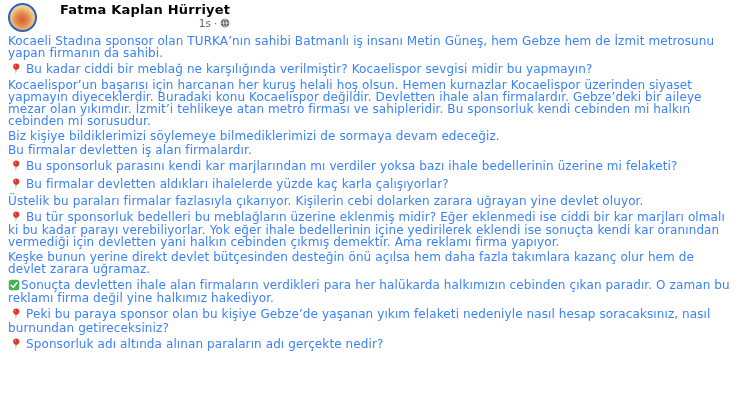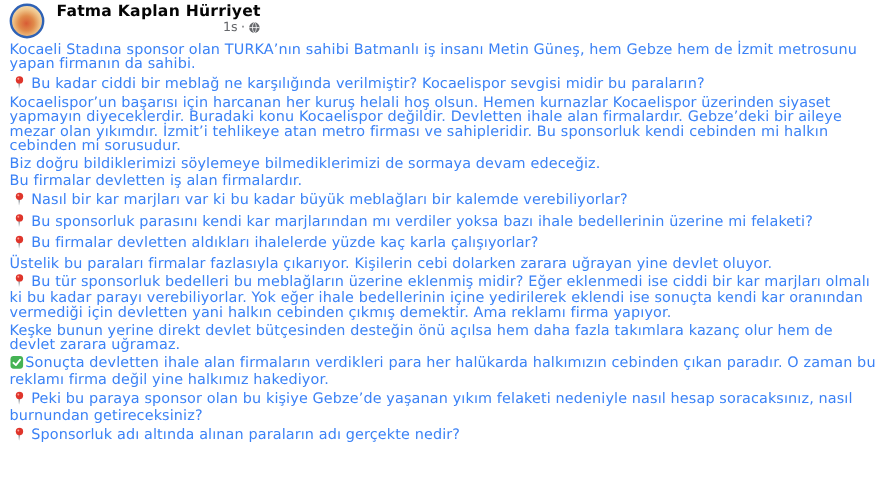--- a/index.html
+++ b/index.html
@@ -5,21 +5,21 @@
   html, body {
     margin: 0; padding: 0;
     width: 740px; height: 410px;
     background: #ffffff;
     overflow: hidden;
     font-family: "DejaVu Sans", "Liberation Sans", sans-serif;
   }
   .post-card { padding: 3px 5px 0 8px; }
 
   
-  .post-header { display: flex; align-items: flex-start; gap: 10px; margin-bottom: 4px; }
+  .post-header { display: flex; align-items: flex-start; gap: 23px; margin-bottom: 4px; }
   .avatar {
     width: 29px; height: 29px; border-radius: 50%;
     border: 2px solid #2f62b5; box-sizing: border-box;
     background: radial-gradient(circle at 48% 58%, #d85c35 0%, #e08a4a 32%, #efc287 58%, #f4e6c0 85%, #f7efd8 100%);
     flex: 0 0 auto;
   }
   .header-col { display: flex; flex-direction: column; }
   .author {
     font-weight: bold; font-size: 13px; line-height: 14px;
     color: #050505; letter-spacing: 0.2px;
@@ -65,29 +65,24 @@
       </div>
     </div>
   </div>
 
   <div class="post-body">
       <p><span>Kocaeli Stadına sponsor olan TURKA’nın sahibi Batmanlı iş insanı Metin Güneş, hem Gebze hem de İzmit metrosunu yapan firmanın da sahibi.</span></p>
       <p><span class="marker pin"><svg width="12" height="12" viewBox="0 0 16 16">
             <path d="M7 8 L7.8 15 L9.2 8 Z" fill="#9aa0a6"></path>
             <circle cx="8.3" cy="4.8" r="4.1" fill="#df352b"></circle>
             <circle cx="7" cy="3.6" r="1.1" fill="#ff9a92"></circle>
-          </svg></span><span>Bu kadar ciddi bir meblağ ne karşılığında verilmiştir? Kocaelispor sevgisi midir bu paraların?</span></p>
+          </svg></span><span>Bu kadar ciddi bir meblağ ne karşılığında verilmiştir? Kocaelispor sevgisi midir bu yapmayın?</span></p>
       <p><span>Kocaelispor’un başarısı için harcanan her kuruş helali hoş olsun. Hemen kurnazlar Kocaelispor üzerinden siyaset yapmayın diyeceklerdir. Buradaki konu Kocaelispor değildir. Devletten ihale alan firmalardır. Gebze’deki bir aileye mezar olan yıkımdır. İzmit’i tehlikeye atan metro firması ve sahipleridir. Bu sponsorluk kendi cebinden mi halkın cebinden mi sorusudur.</span></p>
-      <p><span>Biz doğru bildiklerimizi söylemeye bilmediklerimizi de sormaya devam edeceğiz.</span></p>
+      <p><span>Biz kişiye bildiklerimizi söylemeye bilmediklerimizi de sormaya devam edeceğiz.</span></p>
       <p><span>Bu firmalar devletten iş alan firmalardır.</span></p>
-      <p><span class="marker pin"><svg width="12" height="12" viewBox="0 0 16 16">
-            <path d="M7 8 L7.8 15 L9.2 8 Z" fill="#9aa0a6"></path>
-            <circle cx="8.3" cy="4.8" r="4.1" fill="#df352b"></circle>
-            <circle cx="7" cy="3.6" r="1.1" fill="#ff9a92"></circle>
-          </svg></span><span>Nasıl bir kar marjları var ki bu kadar büyük meblağları bir kalemde verebiliyorlar?</span></p>
       <p><span class="marker pin"><svg width="12" height="12" viewBox="0 0 16 16">
             <path d="M7 8 L7.8 15 L9.2 8 Z" fill="#9aa0a6"></path>
             <circle cx="8.3" cy="4.8" r="4.1" fill="#df352b"></circle>
             <circle cx="7" cy="3.6" r="1.1" fill="#ff9a92"></circle>
           </svg></span><span>Bu sponsorluk parasını kendi kar marjlarından mı verdiler yoksa bazı ihale bedellerinin üzerine mi felaketi?</span></p>
       <p><span class="marker pin"><svg width="12" height="12" viewBox="0 0 16 16">
             <path d="M7 8 L7.8 15 L9.2 8 Z" fill="#9aa0a6"></path>
             <circle cx="8.3" cy="4.8" r="4.1" fill="#df352b"></circle>
             <circle cx="7" cy="3.6" r="1.1" fill="#ff9a92"></circle>
           </svg></span><span>Bu firmalar devletten aldıkları ihalelerde yüzde kaç karla çalışıyorlar?</span></p>

